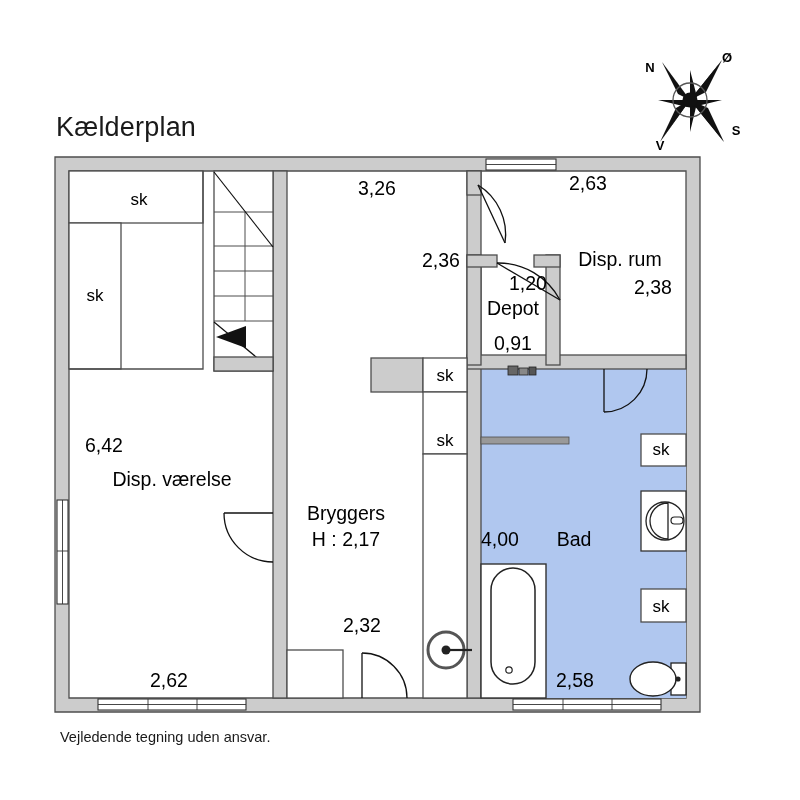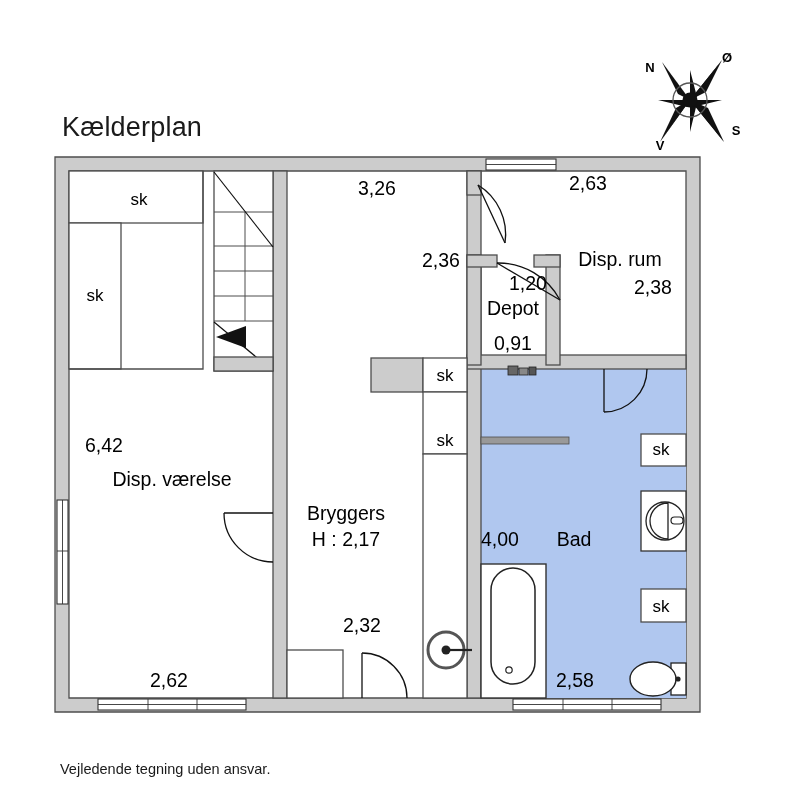--- a/index.html
+++ b/index.html
@@ -20,35 +20,34 @@
     left: 0; top: 0;
     width: 800px;
     height: 800px;
   }
   #plan-svg {
     position: absolute;
     left: 0; top: 0;
   }
   .plan-title {
     position: absolute;
-    left: 62px;
+    left: 56px;
     top: 112px;
     font-size: 27px;
     letter-spacing: 0.2px;
     color: #1a1a1a;
     white-space: nowrap;
   }
   .plan-disclaimer {
     position: absolute;
     left: 60px;
     top: 729px;
     font-size: 14.5px;
     color: #1a1a1a;
     white-space: nowrap;
-    margin-top: 32px;
   }
   svg text {
     font-family: "Liberation Sans", sans-serif;
     fill: #000000;
   }
   .t-room {
     font-size: 19.5px;
   }
   .t-dim {
     font-size: 19.5px;

